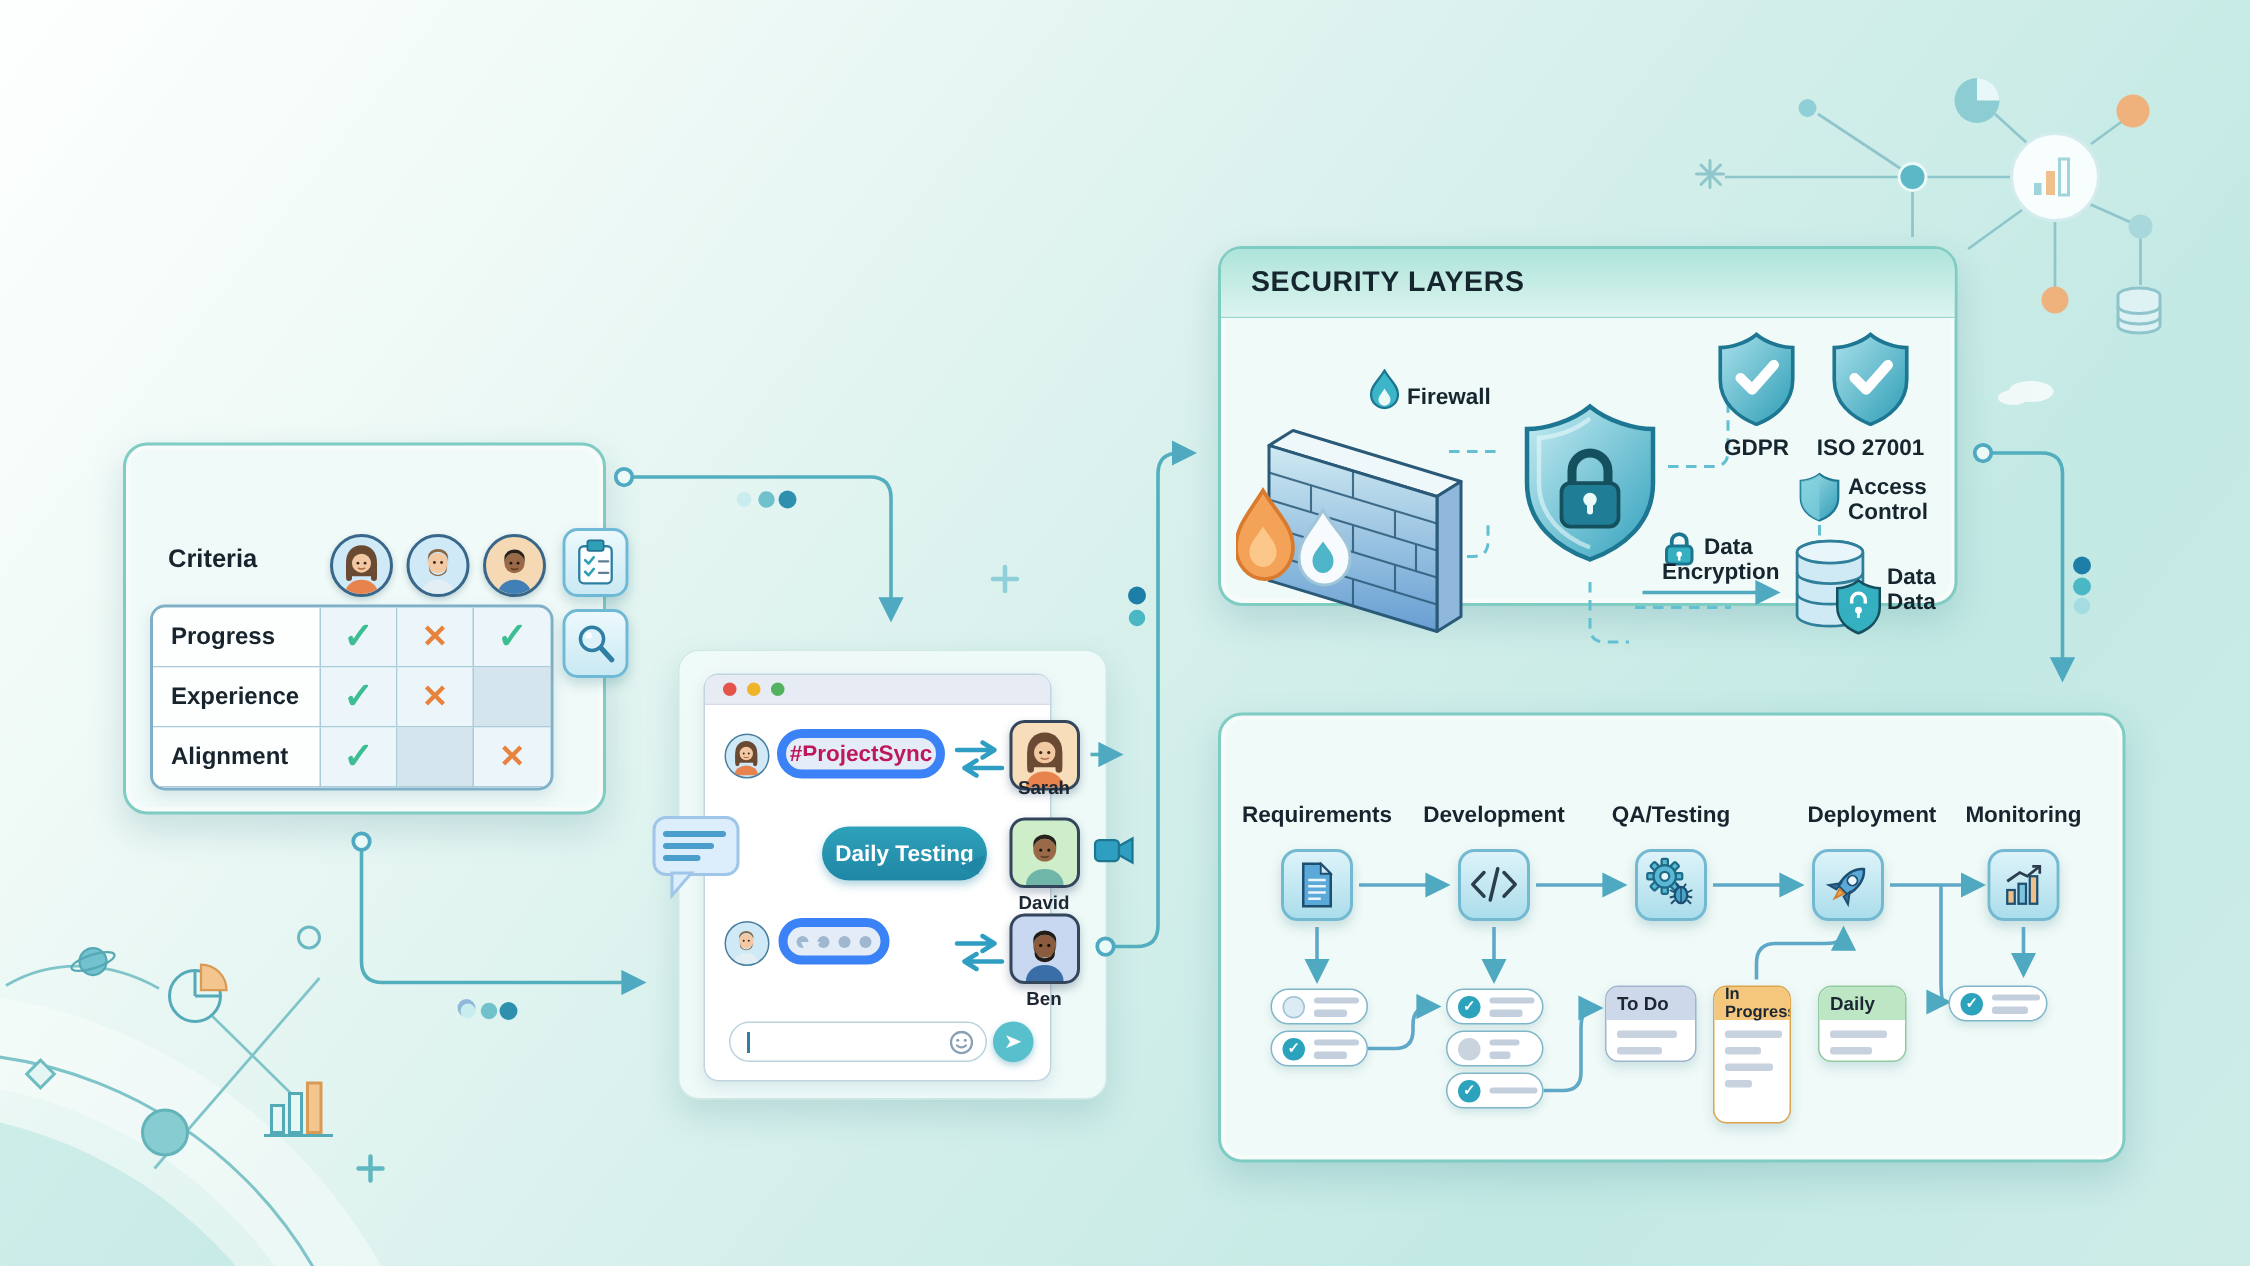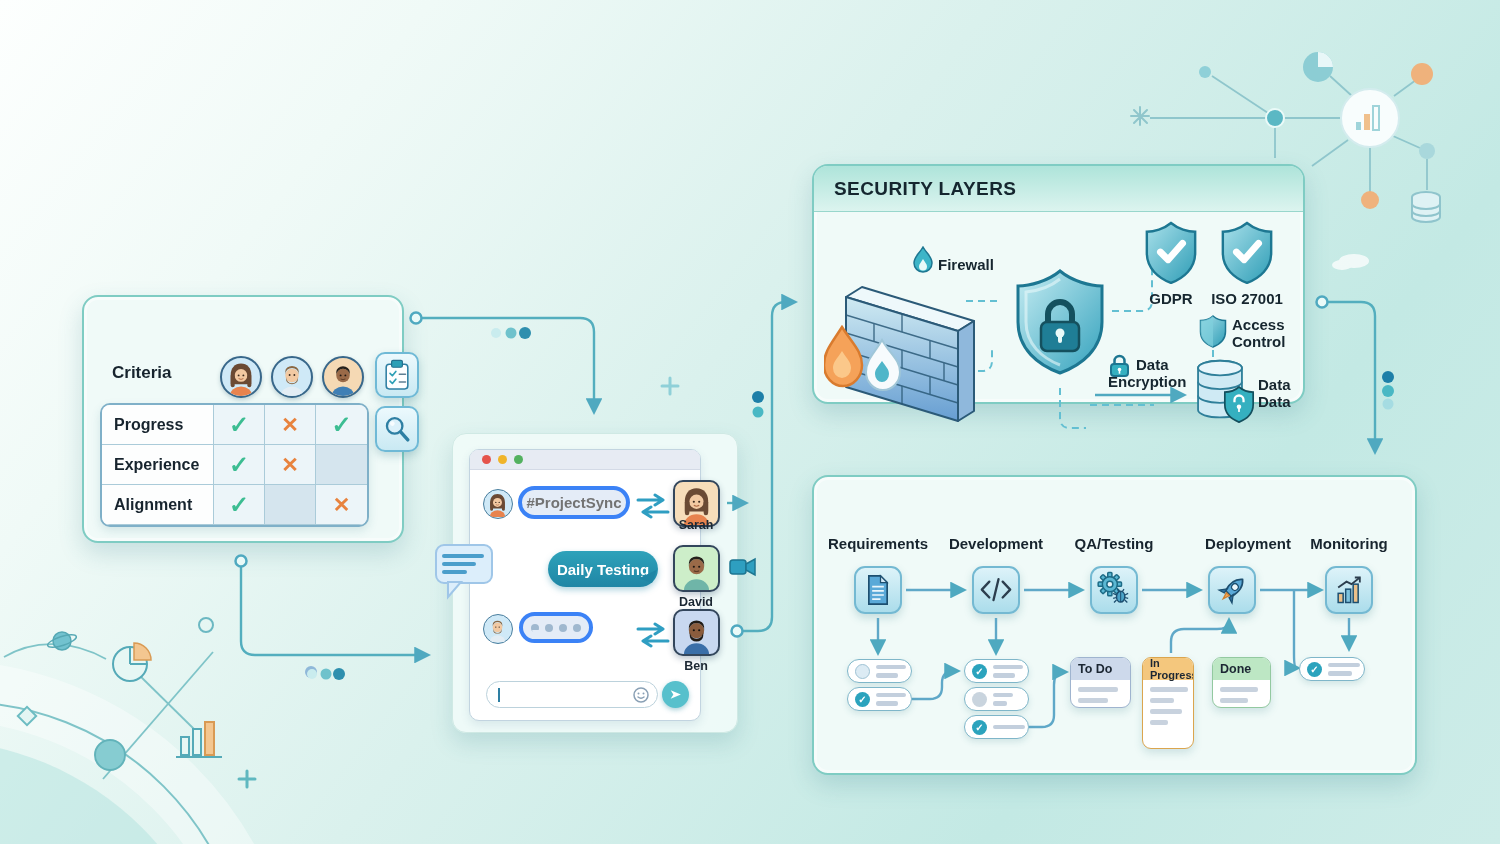--- a/index.html
+++ b/index.html
@@ -40,21 +40,21 @@
   
   .comm-card{position:absolute;left:452px;top:433px;width:286px;height:300px;border-radius:14px;
     background:rgba(240,251,248,.92);border:1.5px solid #cfe9e4;box-shadow:0 10px 22px rgba(47,122,134,.18);z-index:2}
   .chat-window{position:absolute;left:16px;top:15px;width:232px;height:272px;background:#fff;
     border:1.5px solid #c2d4e0;border-radius:10px;box-shadow:0 4px 10px rgba(60,110,140,.12)}
   .chat-titlebar{position:absolute;left:0;top:0;right:0;height:20px;background:#e7ebf3;border-radius:8px 8px 0 0;
     border-bottom:1px solid #d4dae6;display:flex;align-items:center;gap:7px;padding-left:12px}
   .tl-dot{width:9px;height:9px;border-radius:50%}
   .chat-avatar{position:absolute;width:30px;height:30px;border-radius:50%;overflow:hidden;border:1.5px solid #4a7e9e;background:#cfe9f7}
   .bubble{position:absolute;display:flex;align-items:center;justify-content:center;font-size:15px;font-weight:700}
-  .bubble-light{background:#e4ecf7;border:4px solid #3b82f6;border-radius:17px;color:#737373}
+  .bubble-light{background:#e4ecf7;border:6px solid #3b82f6;border-radius:17px;color:#be185d}
   .bubble-light::after{content:"";position:absolute;left:9px;bottom:-9px;border:9px solid transparent;border-top-color:#e4ecf7;border-left-width:4px}
   .bubble-teal{background:linear-gradient(180deg,#2ea2ba,#1f86a5);border-radius:18px;color:#fff;box-shadow:0 3px 6px rgba(31,134,165,.35)}
   .bubble-teal::after{content:"";position:absolute;right:-4px;bottom:-6px;border:10px solid transparent;border-top-color:#1f86a5;transform:rotate(-25deg)}
   .typing-dot{width:8px;height:8px;border-radius:50%;background:#9fb8cf;margin:0 3px}
   .member-tile{position:absolute;width:47px;height:47px;border-radius:10px;overflow:hidden;border:2px solid #33465c;
     box-shadow:0 3px 6px rgba(40,70,100,.3)}
   .member-name{position:absolute;width:60px;text-align:center;font-size:12.5px;font-weight:700;color:#1c2733}
   .chat-input{position:absolute;left:16px;top:231px;width:172px;height:27px;background:#fff;border:1.5px solid #bcd2dc;
     border-radius:14px;display:flex;align-items:center;padding:0 8px 0 11px}
   .cursor{width:1.5px;height:14px;background:#2e7fa3}
@@ -666,21 +666,21 @@
         </div>
     <div class="kanban-body">
           <i style="width:38px"></i>
           <i style="width:24px"></i>
           <i style="width:32px"></i>
           <i style="width:18px"></i>
         </div>
   </div>
   <div class="kanban" style="left:398px;top:180px;width:59px;height:51px;border-color:#93c9a0">
     <div class="kanban-head" style="background:#bde7c4">
-          <span>Done</span>
+          <span>Daily</span>
         </div>
     <div class="kanban-body">
           <i style="width:38px"></i>
           <i style="width:28px"></i>
         </div>
   </div>
 </section>
 
 </div>
 

